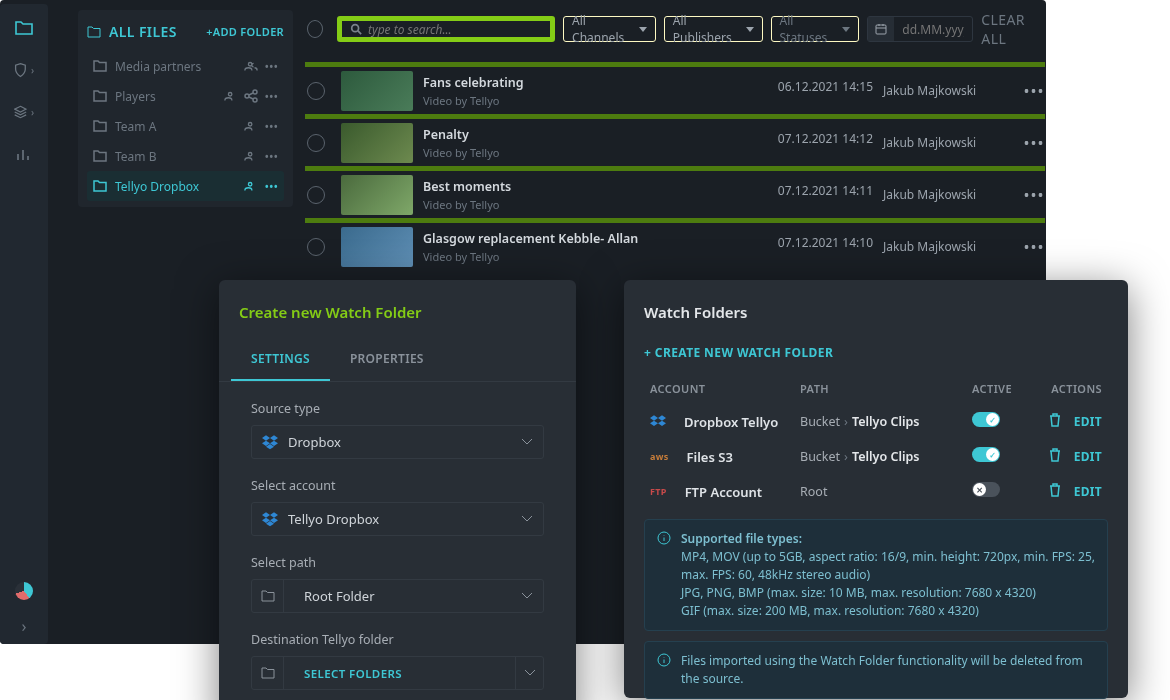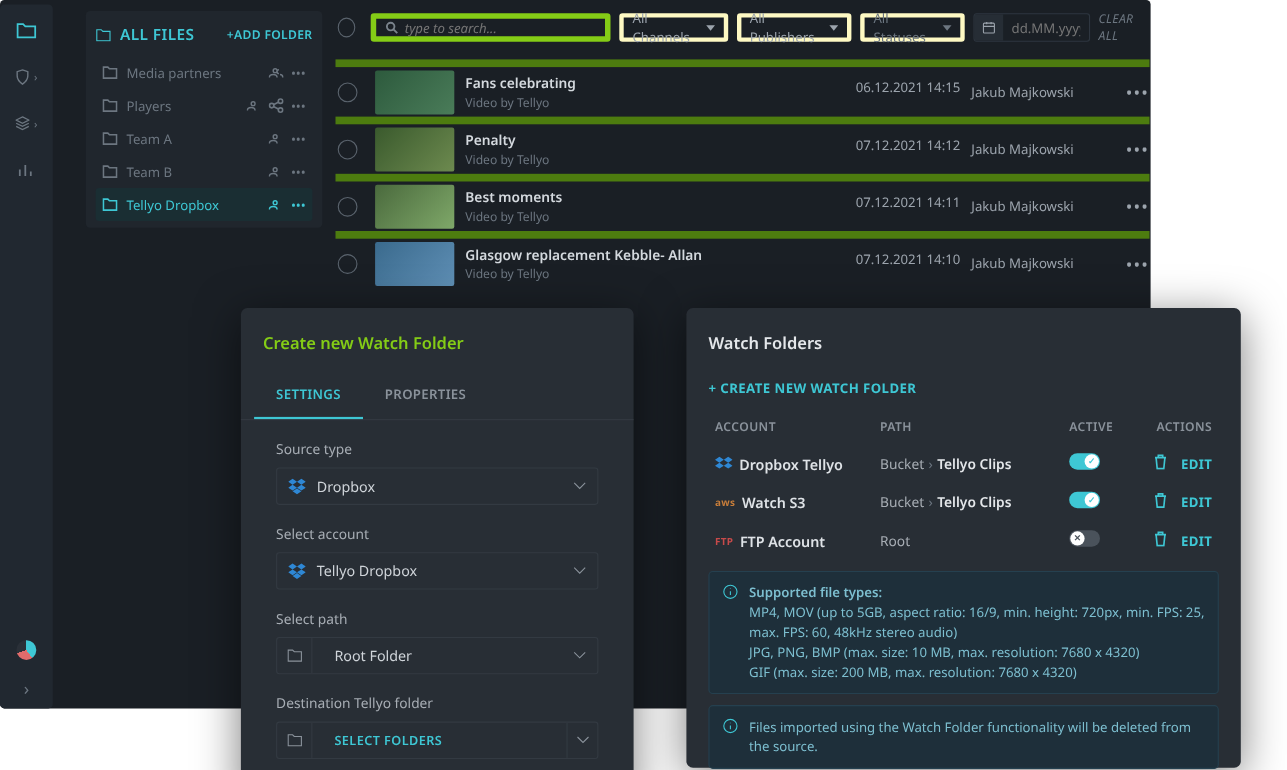--- a/index.html
+++ b/index.html
@@ -21,29 +21,29 @@
 .folder-row .label { flex:1; }
 .folder-row .ico-right { display:flex; gap:6px; align-items:center;}
 .folder-row .ico-right svg { width:14px; height:14px; stroke:#6c7680;}
 .folder-row.active .ico-right svg { stroke:#3ec7d4;}
 .content { position:absolute; left:305px; top:10px; right:0; width:740px;}
 .toolbar { display:flex; align-items:center; gap:8px; }
 .checkbox { width:18px; height:18px; border:1.5px solid #5a636d; border-radius:50%; margin:0 6px 0 2px;}
 .search { flex:0 0 176px; display:flex; align-items:center; border:5px solid #84cc16; height:26px; border-radius:3px; padding:0 8px; gap:6px;}
 .search svg{stroke:#7a838c;fill:none;stroke-width:2;}
 .search input { background:transparent; border:none; outline:none; color:#b8bec5; font-size:12px; flex:1; font-style:italic;}
-.select { border:4px solid #fef9c3; height:26px; border-radius:3px; display:flex; align-items:center; padding:0 8px; gap:8px; color:#9ca4ad; font-size:12px; cursor:pointer;}
+.select { border:1px solid #fef9c3; height:26px; border-radius:3px; display:flex; align-items:center; padding:0 8px; gap:8px; color:#9ca4ad; font-size:12px; cursor:pointer;}
 .select.status { color:#6c7680;}
 .date { display:flex; border:1px solid #2e3640; height:26px; border-radius:3px; }
 .date .cal { width:26px; display:flex; align-items:center; justify-content:center; background:#262d35;}
 .date .cal svg{stroke:#9ca4ad;fill:none;}
 .date input { background:transparent; border:none; color:#6c7680; font-size:12px; padding:0 8px; width:78px; outline:none;}
-.clear { color:#6c7680; font-size:11px; letter-spacing:.4px; cursor:pointer; margin-left:0;font-style:italic;}
+.clear { color:#6c7680; font-size:14px; letter-spacing:.4px; cursor:pointer; margin-left:0;}
 .list { margin-top:14px; }
-.item { display:flex; align-items:center; height:52px; border-top:7px solid #4d7c0f; gap:10px;justify-content:flex-end;}
+.item { display:flex; align-items:center; height:52px; border-top:5px solid #4d7c0f; gap:10px;justify-content:flex-end;}
 .item .thumb { width:72px; height:40px; border-radius:2px; background:linear-gradient(135deg,#2d5a3d,#4a7c59); position:relative; overflow:hidden;}
 .item .thumb.t2{background:linear-gradient(135deg,#3a5a2d,#6d8a4f);}
 .item .thumb.t3{background:linear-gradient(135deg,#4a6a3d,#7fa869);}
 .item .thumb.t4{background:linear-gradient(135deg,#3a6a8d,#5f8fb5);}
 .item .meta { flex:1;}
 .item .title { color:#d4d9de; font-size:12.5px; font-weight:600;}
 .item .sub { color:#6c7680; font-size:11px; margin-top:2px;}
 .item .date { border:none; color:#9ca4ad; font-size:12px;}
 .item .user { color:#9ca4ad; font-size:12px; width:130px;}
 .item .dots { color:#9ca4ad; cursor:pointer; width:22px; text-align:center; font-size:16px; letter-spacing:1px;}
@@ -69,21 +69,21 @@
 .modal-b { position:absolute; left:624px; top:280px; width:504px; height:418px; background:#282e35; border-radius:6px; box-shadow:0 8px 40px rgba(0,0,0,.5);}
 .modal-b .hdr { padding:22px 20px 8px; font-size:15px; font-weight:600; color:#e4e7ea;}
 .modal-b .create { color:#3ec7d4; font-size:12px; font-weight:700; letter-spacing:.4px; padding:14px 20px 12px; cursor:pointer;}
 .tbl { padding:0 20px;}
 .tbl .head { display:flex; font-size:11px; font-weight:600; letter-spacing:.4px; color:#8a929b; padding:8px 6px;}
 .tbl .head div:nth-child(1){width:150px;}
 .tbl .head div:nth-child(2){flex:1;}
 .tbl .head div:nth-child(3){width:70px;}
 .tbl .head div:nth-child(4){width:60px;text-align:right;}
 .tbl .row { display:flex; align-items:center; padding:8px 6px; font-size:13px;}
-.tbl .row .acct{width:150px;display:flex;align-items:center;gap:6px;color:#dfe3e7;font-weight:600;}
+.tbl .row .acct{width:150px;display:flex;align-items:center;gap:18px;color:#dfe3e7;font-weight:600;}
 .tbl .row .path{flex:1;color:#a7adb4;font-size:12.5px;}
 .tbl .row .path .chev{color:#6c7680;margin:0 4px;}
 .tbl .row .path b{color:#e4e7ea;font-weight:600;}
 .tbl .row .active{width:70px;}
 .toggle{width:28px;height:15px;border-radius:8px;background:#3ec7d4;position:relative;display:inline-block;}
 .toggle::after{content:"✓";position:absolute;right:1px;top:1px;width:13px;height:13px;border-radius:50%;background:#fff;color:#3ec7d4;font-size:8px;text-align:center;line-height:13px;font-weight:bold;}
 .toggle.off{background:#4a525b;}
 .toggle.off::after{content:"✕";left:1px;right:auto;color:#4a525b;}
 .tbl .row .actions{width:60px;display:flex;align-items:center;justify-content:flex-end;gap:12px;}
 .tbl .row .actions .del{color:#3ec7d4;cursor:pointer;}
@@ -373,21 +373,21 @@
       <div class="actions">
           <span class="del"><svg width="14" height="15" viewBox="0 0 14 15" fill="none" stroke="currentColor" stroke-width="1.5">
               <path d="M2 4h10M5 4V2h4v2M3 4l1 10h6l1-10"></path>
             </svg></span>
           <span class="edit">EDIT</span>
         </div>
     </div>
     <div class="row">
       <div class="acct">
           <span class="aws-ico">aws</span>
-          <span>Watch S3</span>
+          <span>Files S3</span>
         </div>
       <div class="path"><span>Bucket</span><span class="chev">›</span><b>Tellyo Clips</b></div>
       <div class="active"><span class="toggle"></span></div>
       <div class="actions">
           <span class="del"><svg width="14" height="15" viewBox="0 0 14 15" fill="none" stroke="currentColor" stroke-width="1.5">
               <path d="M2 4h10M5 4V2h4v2M3 4l1 10h6l1-10"></path>
             </svg></span>
           <span class="edit">EDIT</span>
         </div>
     </div>

